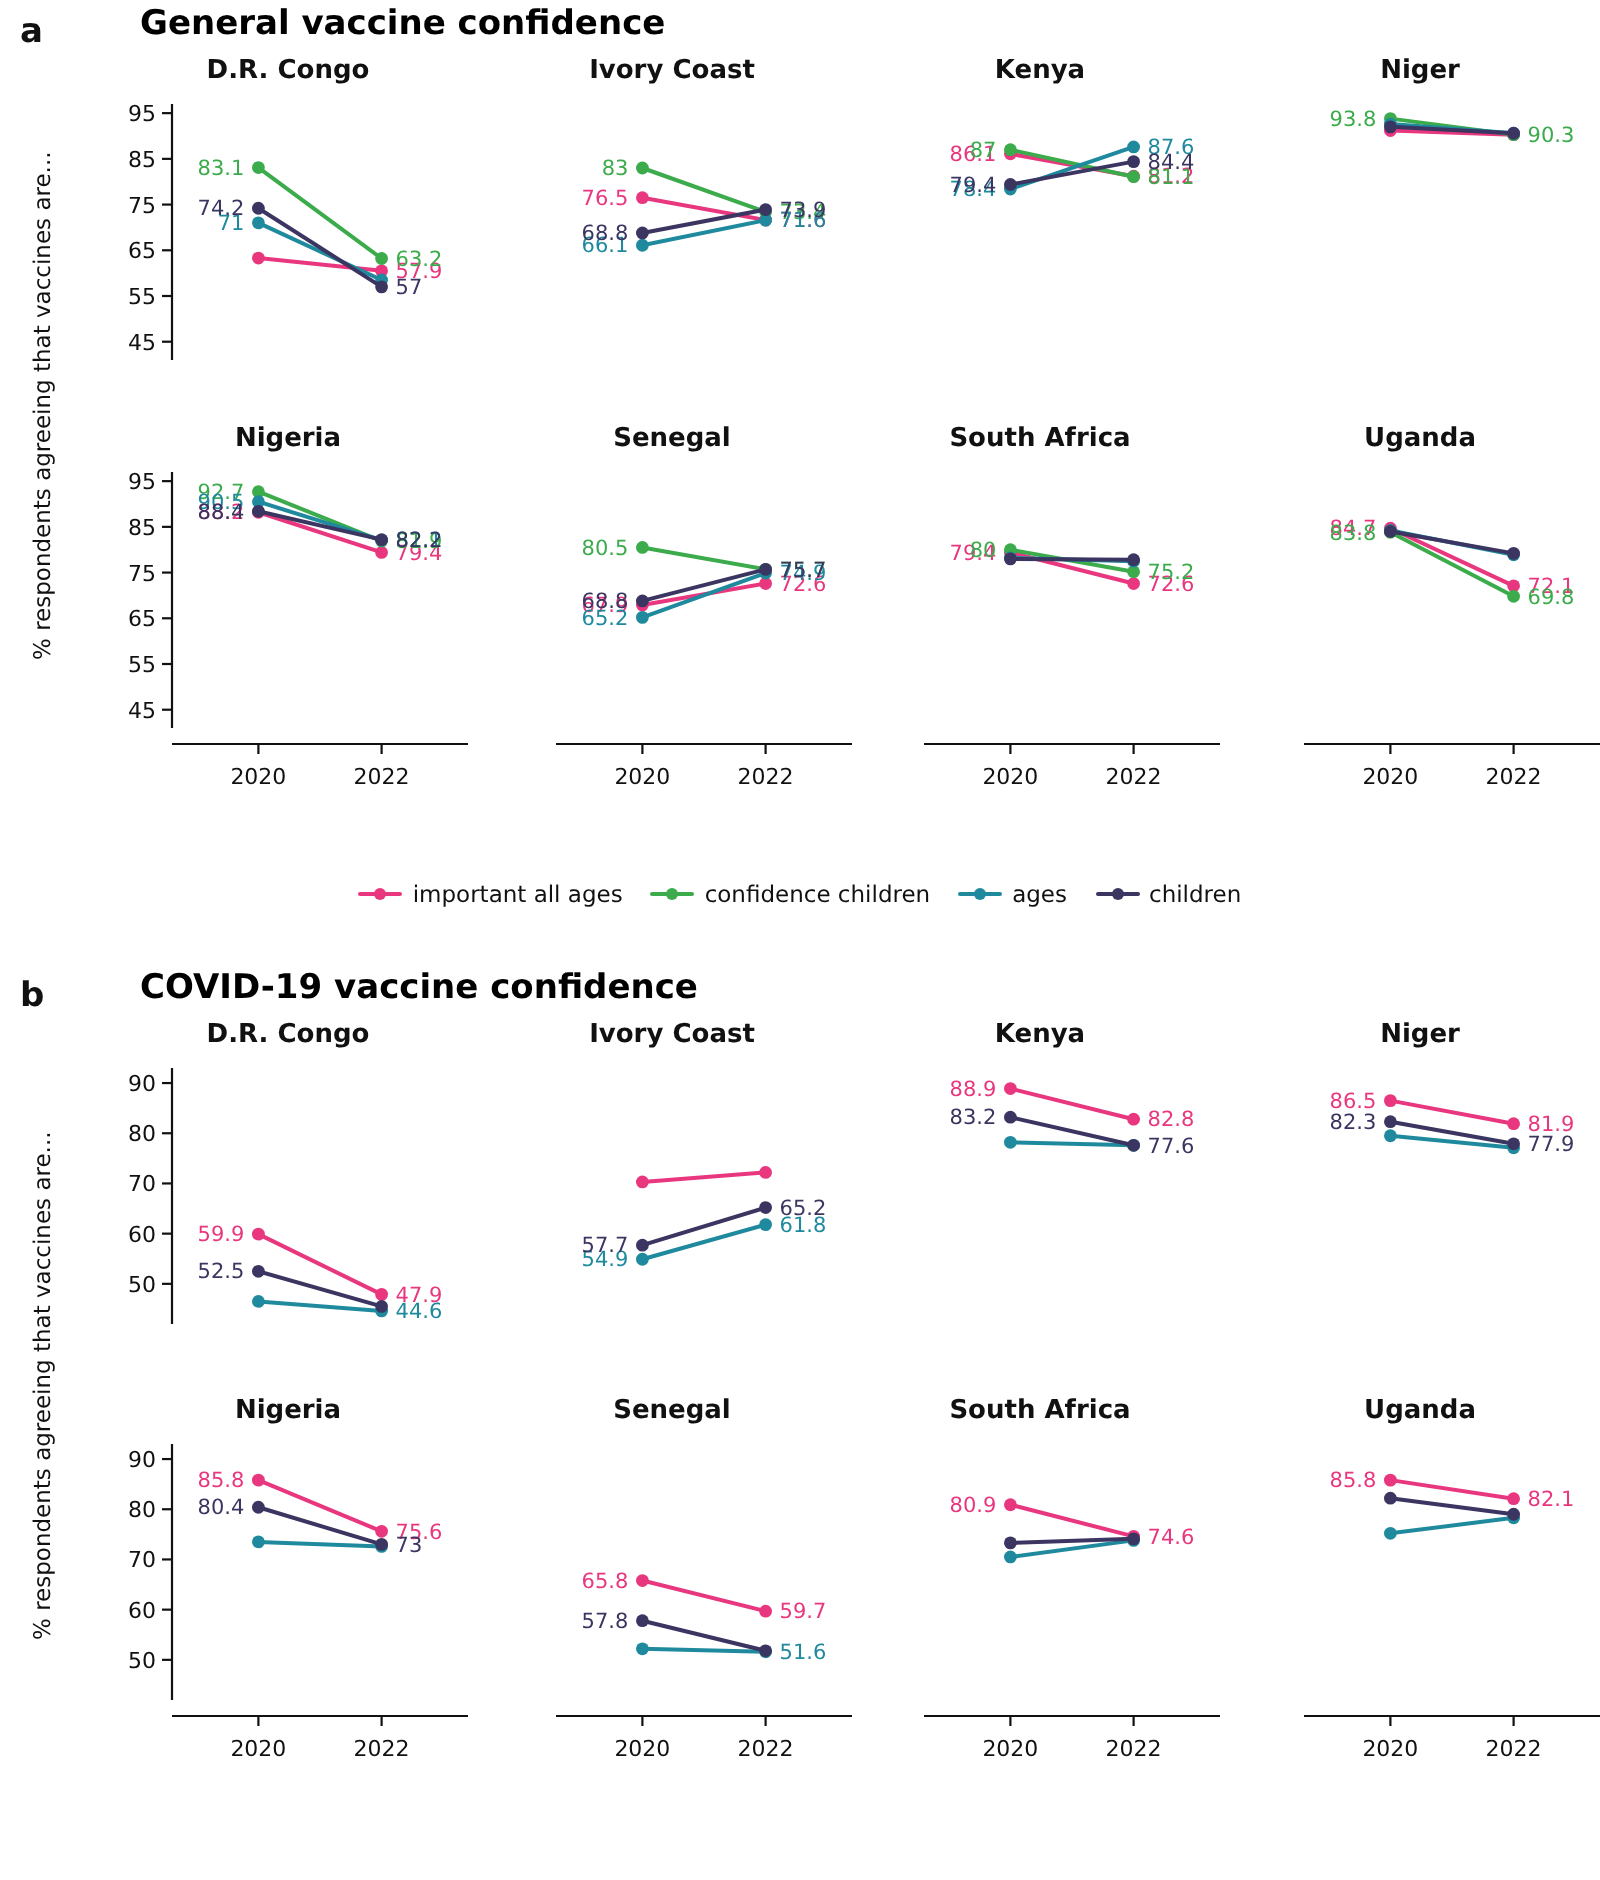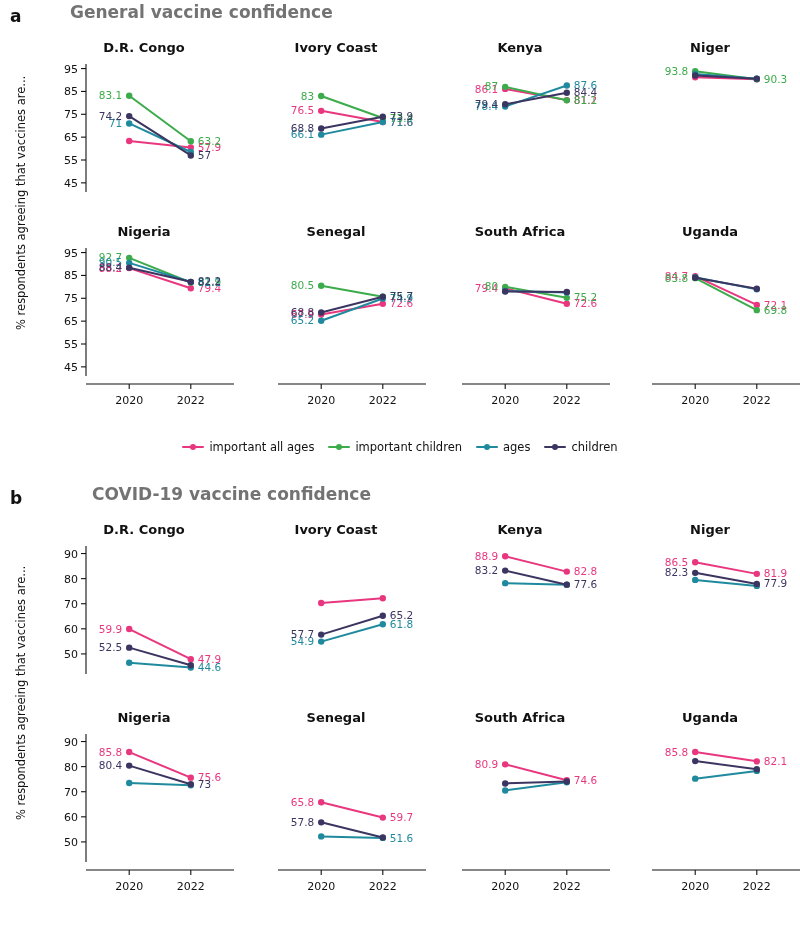--- a/index.html
+++ b/index.html
@@ -9,31 +9,31 @@
     font-family:"DejaVu Sans", sans-serif;
     color:#1a1a1a;
     position:relative;
     overflow:hidden;
   }
   .panel{position:absolute;left:0;width:800px;}
   .panel-letter{
     position:absolute;font-weight:bold;font-size:17px;color:#111;
   }
   .panel-title{
-    position:absolute;font-weight:bold;font-size:17px;color:#737373;
+    position:absolute;font-weight:bold;font-size:17px;color:#000000;
   }
   .ylabel{
     position:absolute;
     transform:rotate(-90deg);
     transform-origin:left top;
     font-size:11.5px;
     color:#111;
     white-space:nowrap;
   }
-  .facet{position:absolute;margin-top:12px;}
+  .facet{position:absolute;}
   .facet-title{
     position:absolute;top:0;left:0;width:100%;
     text-align:center;font-weight:bold;font-size:13px;color:#111;
   }
   svg{display:block;}
   .legend{
     position:absolute;display:flex;align-items:center;justify-content:center;
     gap:14px;width:800px;font-size:11.5px;color:#111;
   }
   .legend-item{display:flex;align-items:center;gap:5px;}
@@ -284,36 +284,36 @@
         </svg>
       </div>
     </div>
   <div class="legend" id="legend-a" style="top:440px;left:0;">
       <div class="legend-item">
         <span class="legend-line" style="background: rgb(232, 55, 126);"></span>
         <span>important all ages</span>
       </div>
       <div class="legend-item">
         <span class="legend-line" style="background: rgb(60, 171, 75);"></span>
-        <span>important children</span>
+        <span>confidence children</span>
       </div>
       <div class="legend-item">
         <span class="legend-line" style="background: rgb(31, 138, 158);"></span>
         <span>ages</span>
       </div>
       <div class="legend-item">
         <span class="legend-line" style="background: rgb(59, 53, 97);"></span>
         <span>children</span>
       </div>
     </div>
 </div>
 
 <div class="panel" id="panel-b" style="top:470px;height:470px;">
   <div class="panel-letter" style="left:10px;top:18px;">b</div>
-  <div class="panel-title" style="left:70px;top:14px;margin-left:22px;">COVID-19 vaccine confidence</div>
+  <div class="panel-title" style="left:70px;top:14px;">COVID-19 vaccine confidence</div>
   <div class="ylabel" style="left:14px;top:350px;">% respondents agreeing that vaccines are...</div>
   <div id="b-plots">
       <div class="facet" style="left: 48px; top: 40px; width: 192px; height: 172px;">
         <div class="facet-title">D.R. Congo</div>
         <svg width="192" height="140" style="position: absolute; left: 0px; top: 20px;">
           <line x1="38" y1="4" x2="38" y2="132" stroke="#111" stroke-width="1.1"></line>
           <line x1="33" y1="111.92156862745098" x2="38" y2="111.92156862745098" stroke="#111" stroke-width="1.1"></line>
           <text x="30" y="115.92156862745098" text-anchor="end" class="tick-text">50</text>
           <line x1="33" y1="86.8235294117647" x2="38" y2="86.8235294117647" stroke="#111" stroke-width="1.1"></line>
           <text x="30" y="90.8235294117647" text-anchor="end" class="tick-text">60</text>

